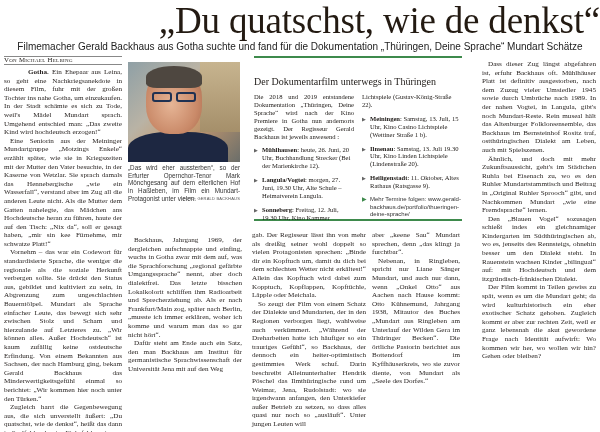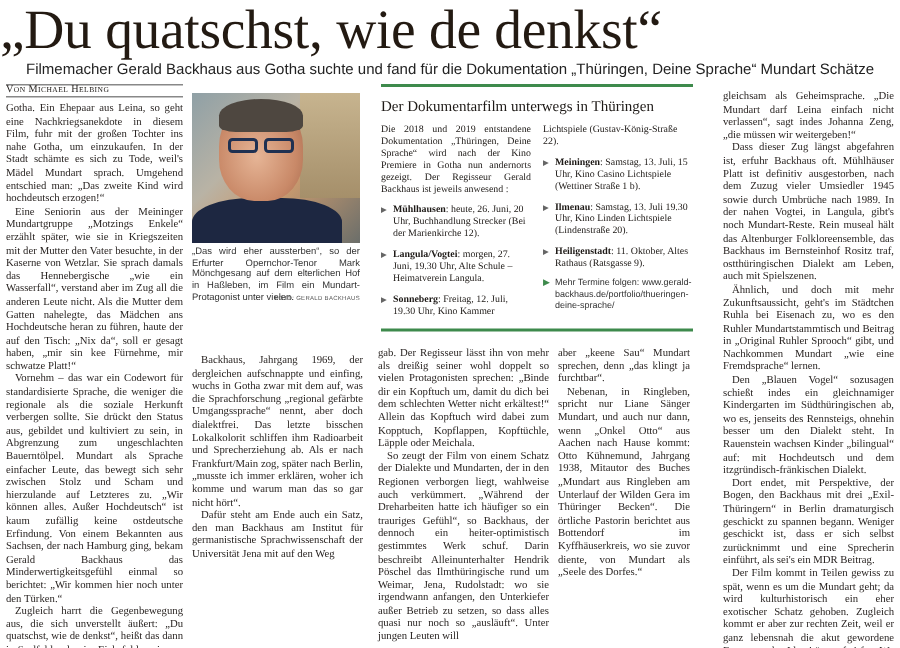--- a/index.html
+++ b/index.html
@@ -5,21 +5,21 @@
   * { margin: 0; padding: 0; box-sizing: border-box; }
   body {
     width: 600px; height: 432px; overflow: hidden;
     background: #ffffff;
     font-family: "Liberation Serif", "DejaVu Serif", serif;
     color: #1e1a17;
     position: relative;
   }
   .headline {
     position: absolute; left: 0; top: 2px; width: 600px;
-    text-align: left;
+    text-align: right;
     font-size: 37px; line-height: 38px;
     color: #231a12;
     letter-spacing: -0.2px;
   }
   .subline {
     position: absolute; left: 0; top: 41px; width: 600px;
     text-align: center;
     font-family: "Liberation Sans", "DejaVu Sans", sans-serif;
     font-size: 10px; color: #222;
   }
@@ -36,21 +36,21 @@
     position: absolute; left: 4px; top: 56px; width: 118px;
     font-size: 6.8px; letter-spacing: 0.3px;
     border-bottom: 0.5px solid #888;
     padding-bottom: 1px;
     font-variant: small-caps;
   }
   .byline-top {
     position: absolute; left: 4px; top: 56px; width: 118px;
     border-top: 0.5px solid #888;
   }
-  .dateline { font-weight: normal; }
+  .dateline { font-weight: bold; margin-left: 24px; }
   .photo {
     position: absolute; left: 128px; top: 62px; width: 112px; height: 100px;
     overflow: hidden;
     background: linear-gradient(135deg, #8fa0a6 0%, #b9b3a5 35%, #c89a6f 60%, #6b6e6a 100%);
   }
   .photo .bg-building {
     position: absolute; right: 0; top: 0; width: 40px; height: 70px;
     background: linear-gradient(180deg, #c7b48f 0%, #a58f6a 100%);
   }
   .photo .head {
@@ -84,21 +84,21 @@
     text-align: right;
     font-family: "Liberation Sans", "DejaVu Sans", sans-serif;
     font-size: 4px; color: #555; letter-spacing: 0.2px;
   }
   .infobox {
     position: absolute; left: 254px; top: 56px; width: 208px; height: 165px;
     border-top: 2px solid #3e8a4c;
     border-bottom: 2px solid #3e8a4c;
   }
   .infobox .ib-title {
-    font-size: 10px; margin-top: 8px; color: #1e1a17;
+    font-size: 10px; margin-top: 18px; color: #1e1a17;
   }
   .infobox .ib-cols {
     display: flex; gap: 8px; margin-top: 6px;
     font-size: 6.6px; line-height: 7.9px;
   }
   .ib-col { width: 100px; }
   .ib-intro { text-align: justify; }
   .ib-item { margin-top: 6px; padding-left: 8px; position: relative; }
   .ib-item .tri {
     position: absolute; left: 0; top: 1px; font-size: 5px; color: #666;
@@ -167,19 +167,17 @@
   <p>So zeugt der Film von einem Schatz der Dialekte und Mundarten, der in den Regionen verborgen liegt, wahlweise auch verkümmert. „Während der Dreharbeiten hatte ich häufiger so ein trauriges Gefühl“, so Backhaus, der dennoch ein heiter-optimistisch gestimmtes Werk schuf. Darin beschreibt Alleinunterhalter Hendrik Pöschel das Ilmthüringische rund um Weimar, Jena, Rudolstadt: wo sie irgendwann anfangen, den Unterkiefer außer Betrieb zu setzen, so dass alles quasi nur noch so „ausläuft“. Unter jungen Leuten will</p>
 </div>
 
 <div class="col" style="left:372px; top:231px; width:88px;">
   <p class="first">aber „keene Sau“ Mundart sprechen, denn „das klingt ja furchtbar“.</p>
   <p>Nebenan, in Ringleben, spricht nur Liane Sänger Mundart, und auch nur dann, wenn „Onkel Otto“ aus Aachen nach Hause kommt: Otto Kühnemund, Jahrgang 1938, Mitautor des Buches „Mundart aus Ringleben am Unterlauf der Wilden Gera im Thüringer Becken“. Die örtliche Pastorin berichtet aus Bottendorf im Kyffhäuserkreis, wo sie zuvor diente, von Mundart als „Seele des Dorfes.“</p>
 
 </div>
 
 <div class="col" style="left:482px; top:60px; width:114px;">
-  <p class="first">gleichsam als Geheimsprache. „Die Mundart darf Leina einfach nicht verlassen“, sagt indes Johanna Zeng, „die müssen wir weitergeben!“</p>
   <p>Dass dieser Zug längst abgefahren ist, erfuhr Backhaus oft. Mühlhäuser Platt ist definitiv ausgestorben, nach dem Zuzug vieler Umsiedler 1945 sowie durch Umbrüche nach 1989. In der nahen Vogtei, in Langula, gibt's noch Mundart-Reste. Rein museal hält das Altenburger Folkloreensemble, das Backhaus im Bernsteinhof Rositz traf, ostthüringischen Dialekt am Leben, auch mit Spielszenen.</p>
   <p>Ähnlich, und doch mit mehr Zukunftsaussicht, geht's im Städtchen Ruhla bei Eisenach zu, wo es den Ruhler Mundartstammtisch und Beitrag in „Original Ruhler Sprooch“ gibt, und Nachkommen Mundart „wie eine Fremdsprache“ lernen.</p>
   <p>Den „Blauen Vogel“ sozusagen schießt indes ein gleichnamiger Kindergarten im Südthüringischen ab, wo es, jenseits des Rennsteigs, ohnehin besser um den Dialekt steht. In Rauenstein wachsen Kinder „bilingual“ auf: mit Hochdeutsch und dem itzgründisch-fränkischen Dialekt.</p>
-  <p>Dort endet, mit Perspektive, der Bogen, den Backhaus mit drei „Exil-Thüringern“ in Berlin dramaturgisch geschickt zu spannen begann. Weniger geschickt ist, dass er sich selbst zurücknimmt und eine Sprecherin einführt, als sei's ein MDR Beitrag.</p>
   <p>Der Film kommt in Teilen gewiss zu spät, wenn es um die Mundart geht; da wird kulturhistorisch ein eher exotischer Schatz gehoben. Zugleich kommt er aber zur rechten Zeit, weil er ganz lebensnah die akut gewordene Frage nach Identität aufwirft: Wo kommen wir her, wo wollen wir hin? Gehen oder bleiben?</p>
 </div>
 
 </body></html>

